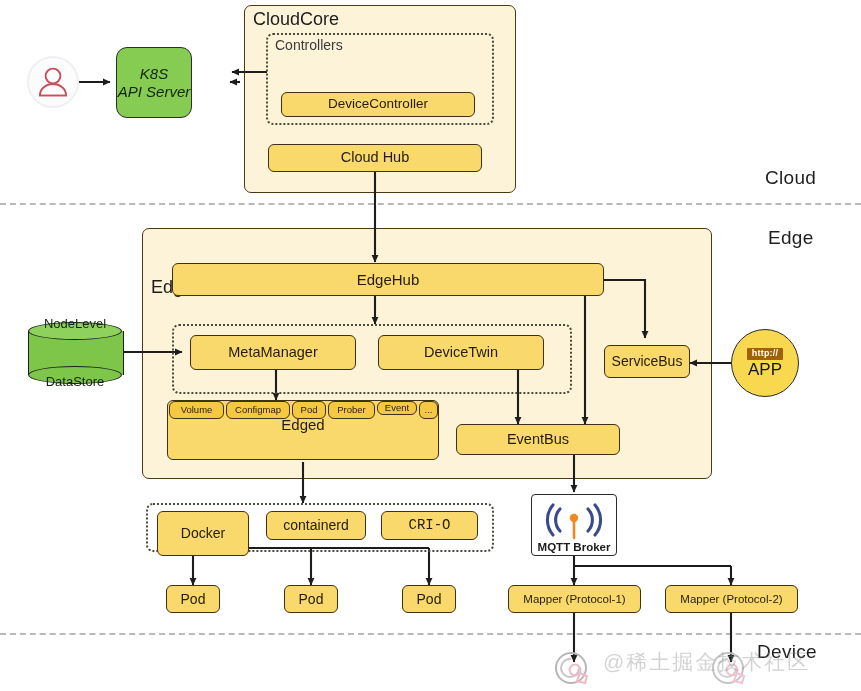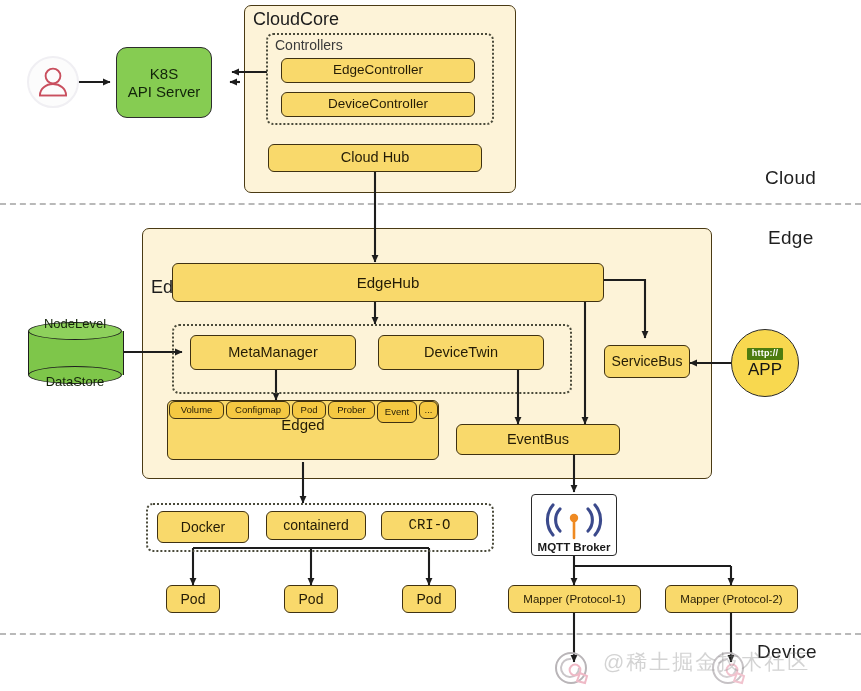--- a/index.html
+++ b/index.html
@@ -44,21 +44,21 @@
   .cyl .bot{position:absolute;left:0;bottom:0;width:100%;height:18px;
        background:#7ec64a;border:1.8px solid #1e1e1e;border-radius:50%;box-sizing:border-box;}
   .cyl .txt{position:absolute;inset:0;display:flex;flex-direction:column;
        align-items:center;justify-content:center;font-size:13px;color:#14240a;
        line-height:1.15;text-align:center;z-index:3;gap:43px;}
 
   
   .appcircle{position:absolute;border-radius:50%;background:#f8d84f;
        border:1.8px solid #2a2a2a;display:flex;flex-direction:column;
        align-items:center;justify-content:center;box-sizing:border-box;}
-  .http-badge{background:#4d7c0f;color:#ffffff;font-size:9px;font-weight:bold;
+  .http-badge{background:#a16207;color:#ffffff;font-size:9px;font-weight:bold;
        padding:1px 5px;border-radius:1px;letter-spacing:.2px;line-height:1.1;}
   .app-txt{font-size:17px;color:#141414;margin-top:1px;line-height:1;}
 
   
   .mqtt{position:absolute;background:#ffffff;border:1.8px solid #2a2a2a;
        border-radius:4px;display:flex;flex-direction:column;align-items:center;
        justify-content:flex-end;box-sizing:border-box;padding-bottom:2px;}
   .mqtt-label{font-size:11.5px;font-weight:bold;color:#1a1a1a;line-height:1;
        margin-top:1px;}
 
@@ -143,46 +143,43 @@
 
   <div class="devicon" style="left:26px;top:55px;width:54px;height:54px;">
     <svg viewBox="0 0 54 54" width="54" height="54">
       <circle cx="27" cy="27" r="25" fill="#fcfcfc" stroke="#f0eff3" stroke-width="2"></circle>
       <circle cx="27" cy="21" r="7.4" fill="none" stroke="#c94f5e" stroke-width="1.9"></circle>
       <path d="M14,40 a13,11 0 0 1 26,0" fill="none" stroke="#c94f5e" stroke-width="1.9"></path>
       <line x1="13" y1="40.5" x2="41" y2="40.5" stroke="#c94f5e" stroke-width="1.9"></line>
     </svg>
   </div>
 
-  <div class="gbox" style="left:116px;top:47px;width:96px;height:71px;font-size:15px;">
+  <div class="gbox" style="left:116px;top:47px;width:76px;height:71px;font-size:15px;font-style:italic;">
     <span>K8S</span>
     <span>API Server</span>
   </div>
 
   <div class="panel" style="left:244px;top:5px;width:270px;height:186px;"></div>
   <div class="panel-title" style="left:253px;top:9px;font-size:18px;">CloudCore</div>
 
   <div class="dashbox" style="left:266px;top:33px;width:224px;height:88px;"></div>
   <div class="dashbox-title" style="left:275px;top:37px;">Controllers</div>
 
-  <div class="ybox" style="left:281px;top:58px;width:194px;height:25px;font-size:13.5px;">
-    <span>EdgeController</span>
-  </div>
   <div class="ybox" style="left:281px;top:92px;width:194px;height:25px;font-size:13.5px;">
     <span>DeviceController</span>
   </div>
 
   <div class="ybox" style="left:268px;top:144px;width:214px;height:28px;font-size:14.5px;">
     <span>Cloud Hub</span>
   </div>
 
   <div class="panel" style="left:142px;top:228px;width:568px;height:249px;"></div>
   <div class="panel-title" style="left:151px;top:233px;font-size:18px;margin-top:44px;">EdgeCore</div>
 
-  <div class="ybox" style="left:172px;top:263px;width:432px;height:39px;font-size:15px;">
+  <div class="ybox" style="left:172px;top:263px;width:432px;height:33px;font-size:15px;">
     <span>EdgeHub</span>
   </div>
 
   <div class="dashbox" style="left:172px;top:324px;width:396px;height:66px;"></div>
 
   <div class="ybox" style="left:190px;top:335px;width:166px;height:35px;font-size:14.5px;">
     <span>MetaManager</span>
   </div>
   <div class="ybox" style="left:378px;top:335px;width:166px;height:35px;font-size:14.5px;">
     <span>DeviceTwin</span>
@@ -198,21 +195,21 @@
   </div>
   <div class="ybox deep" style="left:226px;top:401px;width:64px;height:18px;font-size:9.5px;">
     <span>Configmap</span>
   </div>
   <div class="ybox deep" style="left:292px;top:401px;width:34px;height:18px;font-size:9.5px;">
     <span>Pod</span>
   </div>
   <div class="ybox deep" style="left:328px;top:401px;width:47px;height:18px;font-size:9.5px;">
     <span>Prober</span>
   </div>
-  <div class="ybox deep" style="left:377px;top:401px;width:40px;height:22px;font-size:9.5px;">
+  <div class="ybox deep" style="left:377px;top:401px;width:40px;height:14px;font-size:9.5px;">
     <span>Event</span>
   </div>
   <div class="ybox deep" style="left:419px;top:401px;width:19px;height:18px;font-size:9.5px;">
     <span>...</span>
   </div>
 
   <div class="ybox" style="left:456px;top:424px;width:164px;height:31px;font-size:14.5px;">
     <span>EventBus</span>
   </div>
 
@@ -229,21 +226,21 @@
       <span>DataStore</span>
     </div>
   </div>
 
   <div class="appcircle" style="left:731px;top:329px;width:68px;height:68px;">
     <div class="http-badge">http://</div>
     <div class="app-txt">APP</div>
   </div>
 
   <div class="dashbox" style="left:146px;top:503px;width:344px;height:45px;"></div>
-  <div class="ybox" style="left:157px;top:511px;width:92px;height:32px;font-size:14px;">
+  <div class="ybox" style="left:157px;top:511px;width:92px;height:45px;font-size:14px;">
     <span>Docker</span>
   </div>
   <div class="ybox" style="left:266px;top:511px;width:100px;height:29px;font-size:14px;">
     <span>containerd</span>
   </div>
   <div class="ybox" style="left:381px;top:511px;width:97px;height:29px;font-size:14px;font-family:Liberation Mono, monospace;">
     <span>CRI-O</span>
   </div>
 
   <div class="mqtt" style="left:531px;top:494px;width:86px;height:62px;">

